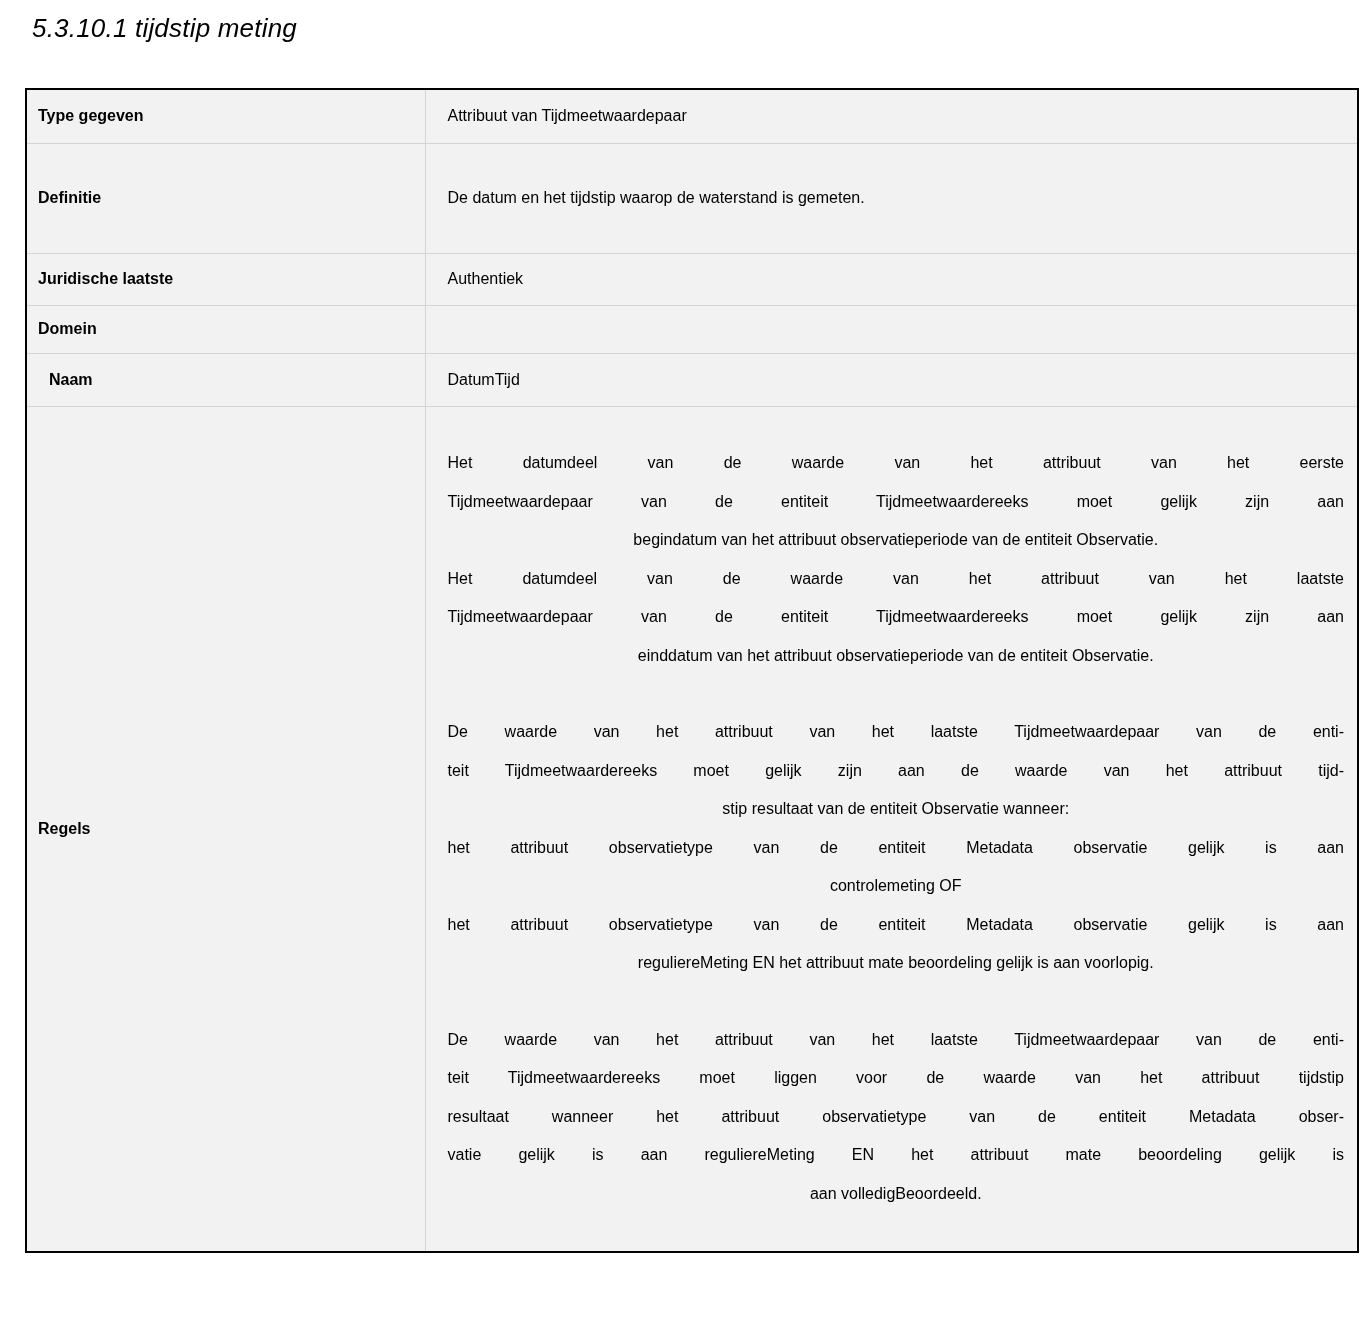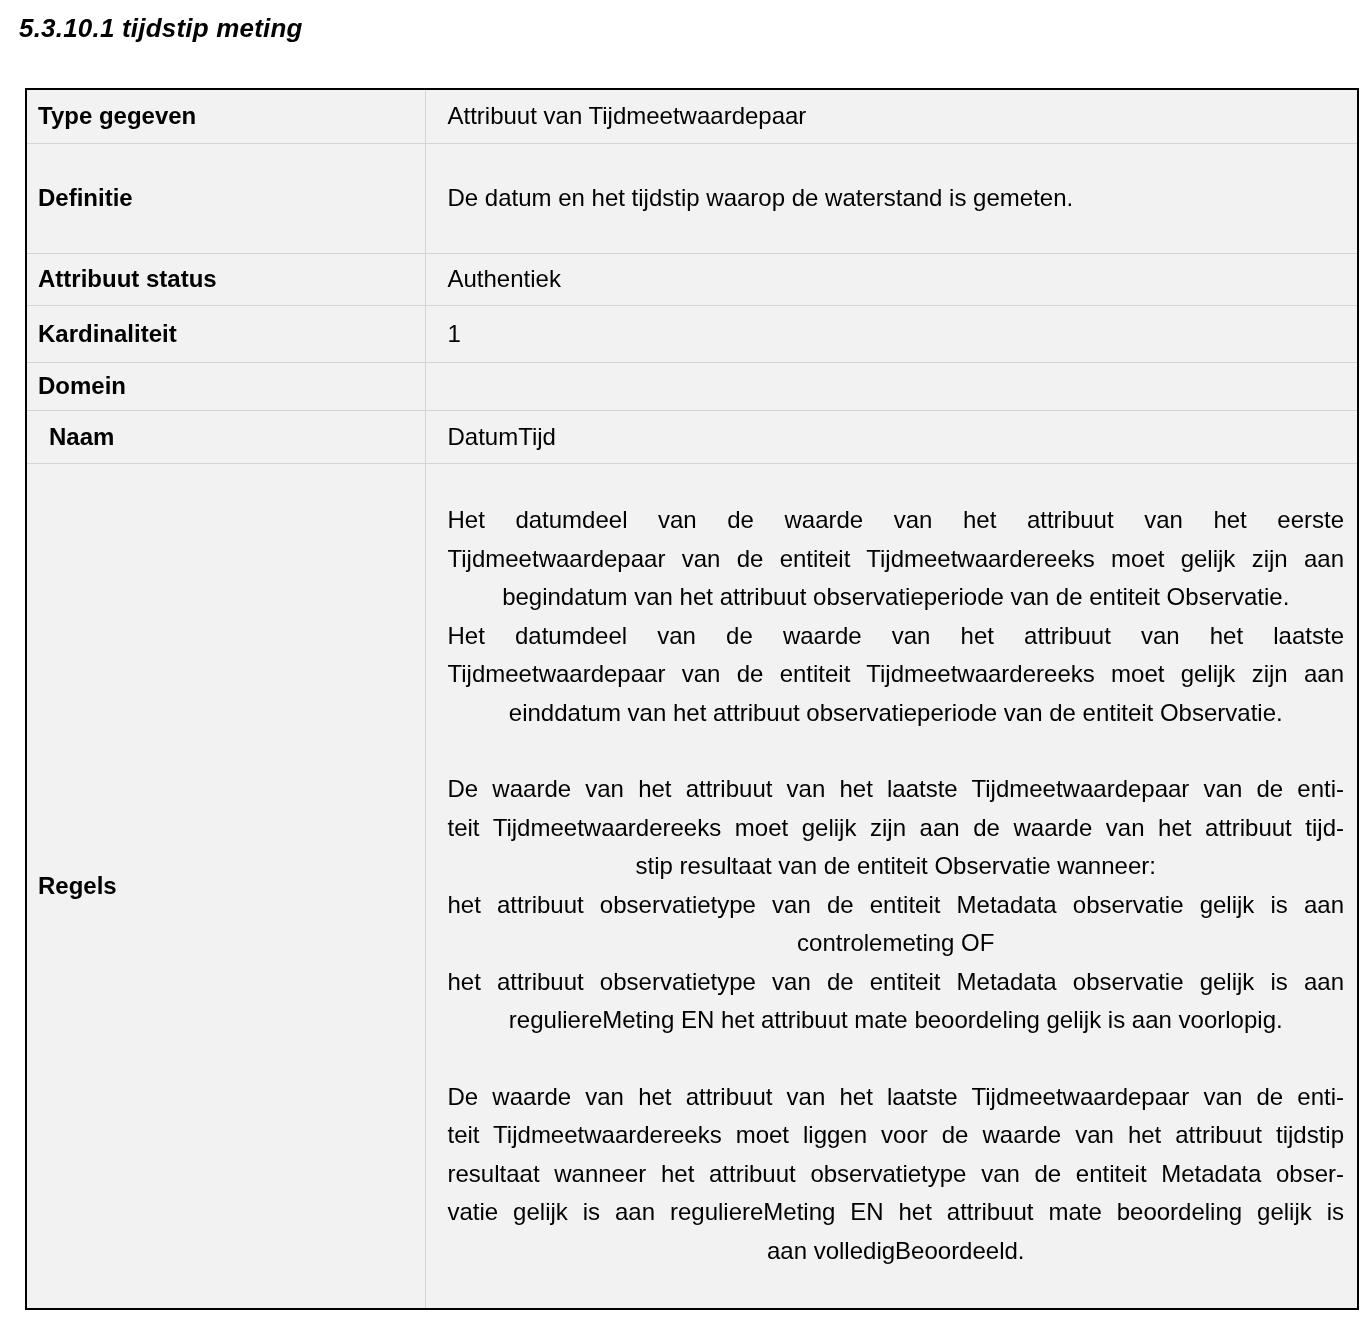--- a/index.html
+++ b/index.html
@@ -7,40 +7,40 @@
     width: 1364px; height: 1331px;
     background: #ffffff;
     font-family: "Liberation Sans", "DejaVu Sans", sans-serif;
     color: #000000;
     overflow: hidden;
   }
   .page { position: relative; width: 1364px; height: 1331px; }
 
   .heading {
     position: absolute;
-    left: 19px; top: 13px;
+    left: 32px; top: 13px;
     font-size: 26px;
     font-style: italic;
-    font-weight: bold;
+    font-weight: normal;
     letter-spacing: 0.2px;
   }
 
   table.def-table {
     position: absolute;
     left: 25px; top: 88px;
     width: 1332px;
     border-collapse: collapse;
     table-layout: fixed;
     background: #f2f2f2;
     border: 2px solid #000000;
   }
   .def-table td {
     border: 1px solid #d4d4d4;
     vertical-align: middle;
-    font-size: 24px;
+    font-size: 16px;
     padding: 0;
   }
   .def-table td.lbl {
     font-weight: bold;
     padding-left: 11px;
   }
   .def-table td.lbl.indent { padding-left: 22px; margin-top: 24px; }
   .def-table td.val {
     padding-left: 22px;
     padding-right: 13px;
@@ -74,26 +74,22 @@
     <tbody>
       <tr class="r1">
         <td class="lbl">Type gegeven</td>
         <td class="val">Attribuut van Tijdmeetwaardepaar</td>
       </tr>
       <tr class="r2">
         <td class="lbl">Definitie</td>
         <td class="val">De datum en het tijdstip waarop de waterstand is gemeten.</td>
       </tr>
       <tr class="r3">
-        <td class="lbl">Attribuut status</td>
+        <td class="lbl">Juridische laatste</td>
         <td class="val">Authentiek</td>
-      </tr>
-      <tr class="r4">
-        <td class="lbl">Kardinaliteit</td>
-        <td class="val">1</td>
       </tr>
       <tr class="r5">
         <td class="lbl">Domein</td>
         <td class="val"></td>
       </tr>
       <tr class="r6">
         <td class="lbl indent">Naam</td>
         <td class="val">DatumTijd</td>
       </tr>
       <tr class="r7">

